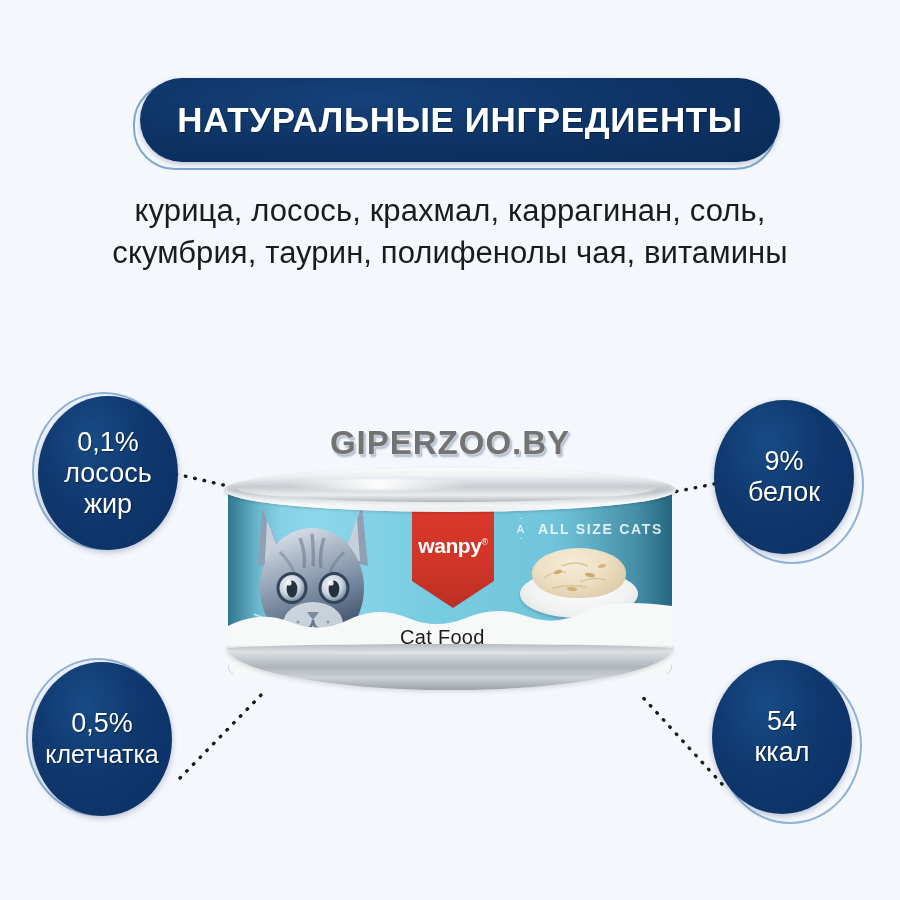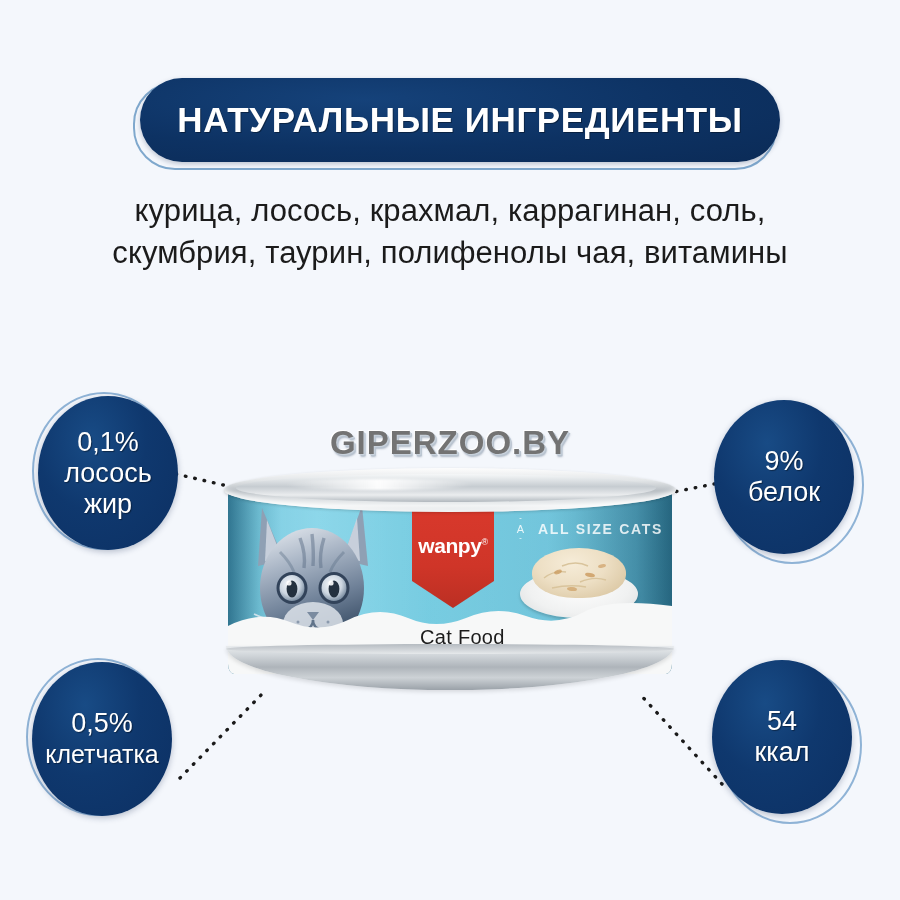--- a/index.html
+++ b/index.html
@@ -171,21 +171,21 @@
     position:absolute;left:0;top:22px;width:118px;height:48px;border-radius:50%;
     background:radial-gradient(ellipse at 50% 35%,#ffffff 0%,#f0f1f1 60%,#d8dadb 100%);
     box-shadow:0 2px 3px rgba(0,0,0,.18);
   }
   .bowl-food{
     position:absolute;left:12px;top:0px;width:94px;height:50px;border-radius:50% 50% 46% 46%;
     background:radial-gradient(ellipse at 42% 30%,#f6ecd8 0%,#eddfc4 45%,#ddcaa7 80%,#cdb88f 100%);
   }
   
   .cat-food-txt{
-    position:absolute;left:192px;top:140px;color:#1c1c1c;
+    position:absolute;left:172px;top:140px;color:#1c1c1c;
     font-size:20px;letter-spacing:.3px;
   }
   .flavour-txt{
     position:absolute;left:186px;top:166px;color:#e1402c;
     font-size:19px;font-weight:bold;letter-spacing:.2px;white-space:nowrap;
   }
 </style>
 </head>
 <body>
 

